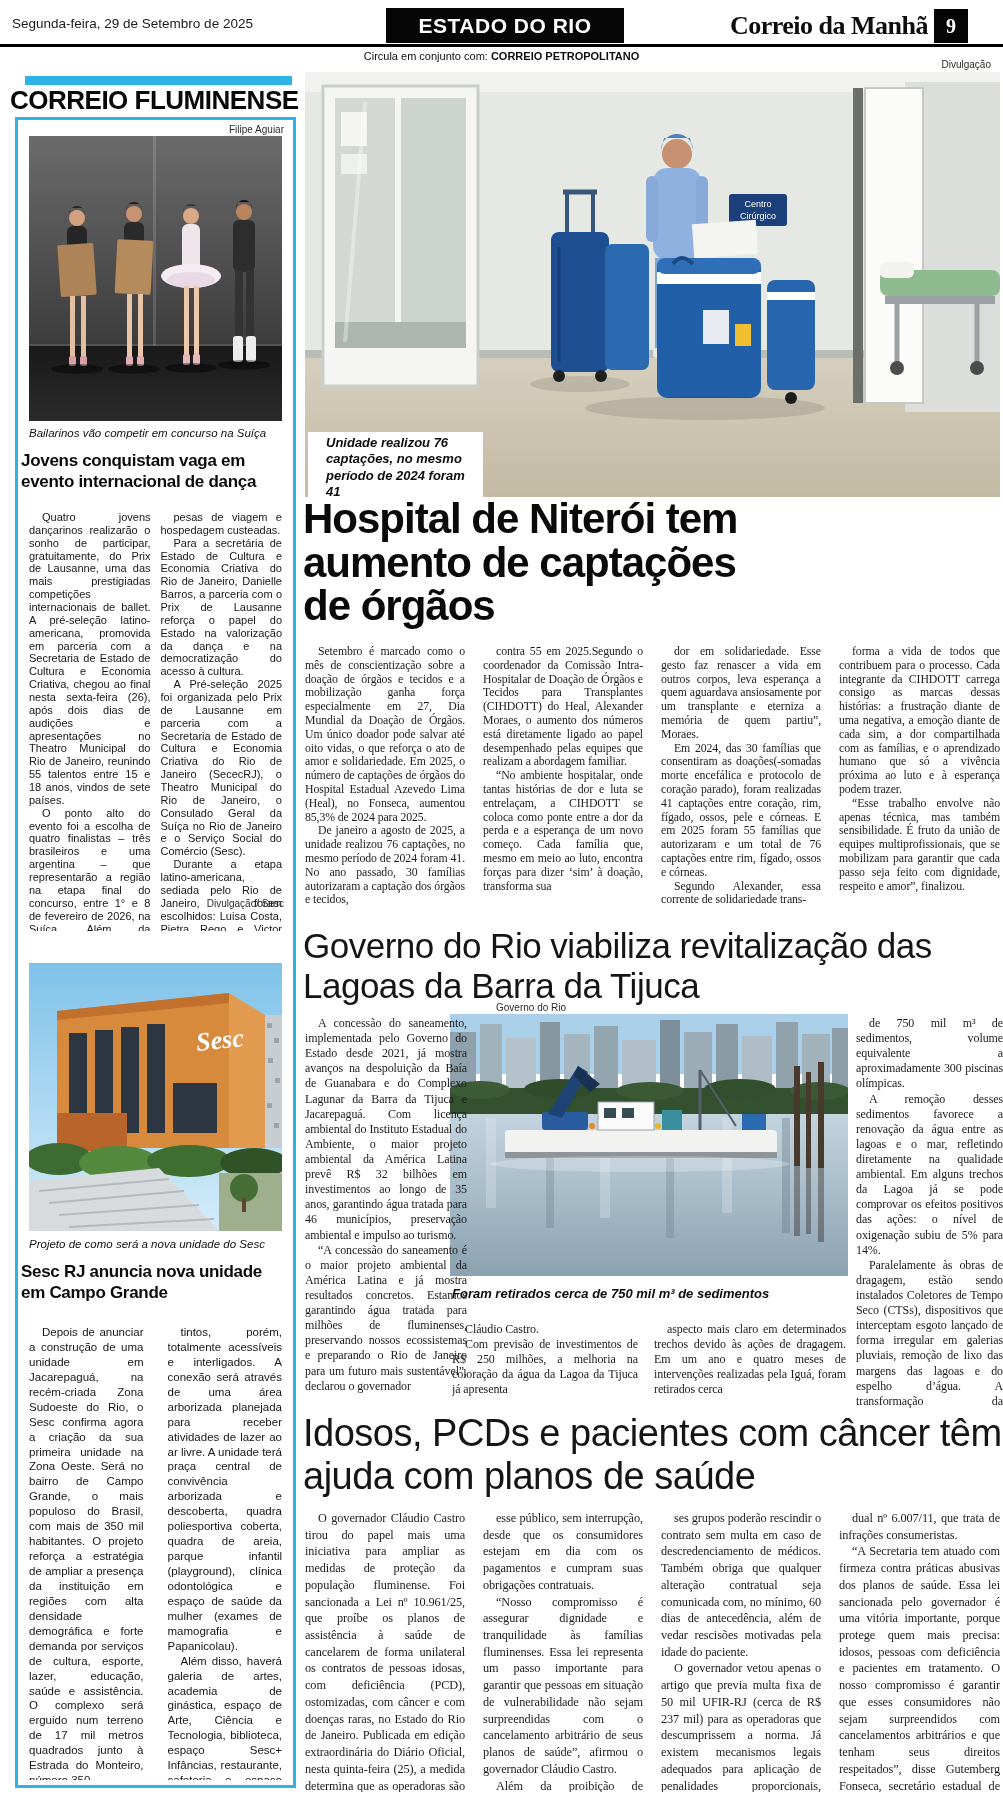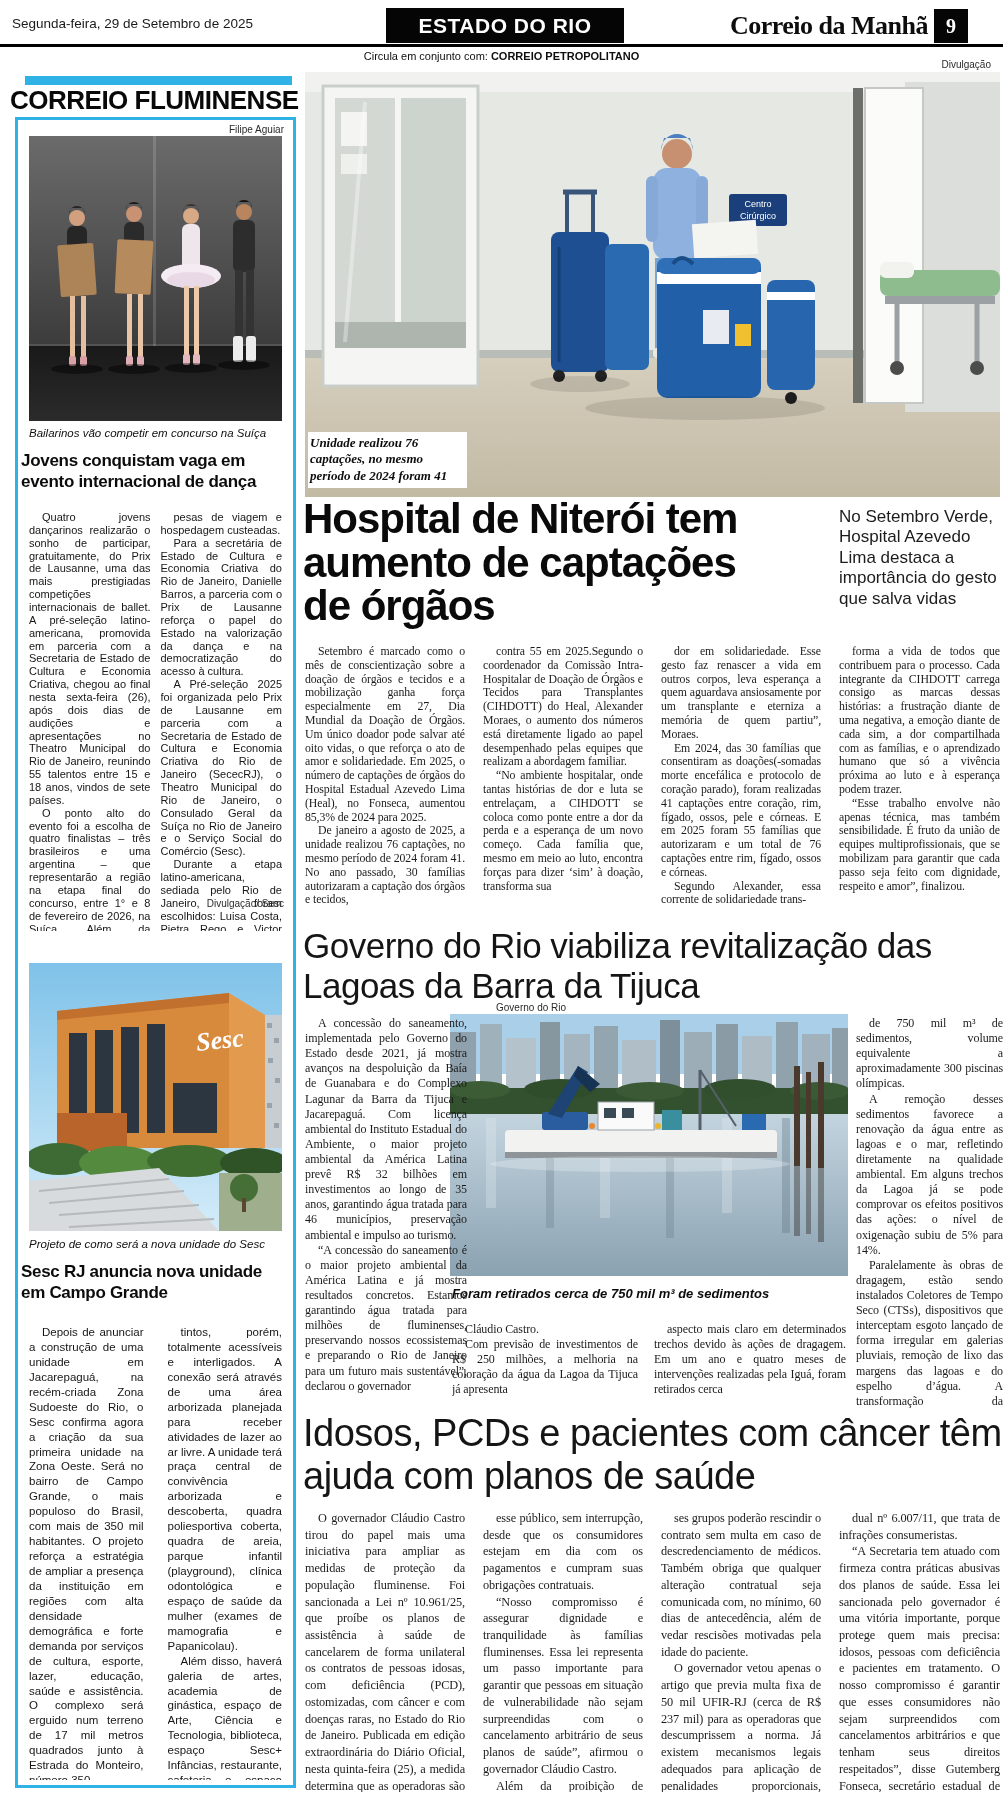--- a/index.html
+++ b/index.html
@@ -290,25 +290,24 @@
       <g>
         <rect x="462" y="208" width="48" height="110" rx="8" fill="#2766ae"></rect>
         <rect x="462" y="220" width="48" height="8" fill="#ffffff"></rect>
         <circle cx="486" cy="326" r="6" fill="#1d1d1d"></circle>
       </g>
       <ellipse cx="400" cy="336" rx="120" ry="12" fill="#000" opacity="0.10"></ellipse>
       <ellipse cx="275" cy="312" rx="50" ry="8" fill="#000" opacity="0.10"></ellipse>
     </svg>
   </div>
 
-  <div class="abs caption-bold" style="left:308px;top:432px;width:152px;background:#ffffff;padding:3px 5px 4px 2px;font-family:Liberation Serif, serif;">Unidade realizou 76 captações, no mesmo período de 2024 foram 41</div>
+  <div class="abs caption-bold" style="left:308px;top:432px;width:152px;background:#ffffff;padding:3px 5px 4px 18px;">Unidade realizou 76 captações, no mesmo período de 2024 foram 41</div>
 
   <div class="abs headline-bold" style="left:303px;top:497px;width:470px;font-size:42px;">Hospital de Niterói tem aumento de captações de órgãos</div>
 
-  <div class="abs sans" style="left:839px;top:507px;width:161px;font-size:17px;line-height:1.2;color:#1c1c1c;">No Setembro Verde, Hospital Azevedo Lima destaca a importância do gesto que salva vidas</div>
 
   <div class="abs body-cols serif-body" style="left:305px;top:645px;width:160px;height:264px;font-size:11.8px;line-height:1.17;">
       <p>Setembro é marcado como o mês de conscientização sobre a doação de órgãos e tecidos e a mobilização ganha força especialmente em 27, Dia Mundial da Doação de Órgãos. Um único doador pode salvar até oito vidas, o que reforça o ato de amor e solidariedade. Em 2025, o número de captações de órgãos do Hospital Estadual Azevedo Lima (Heal), no Fonseca, aumentou 85,3% de 2024 para 2025.</p>
       <p>De janeiro a agosto de 2025, a unidade realizou 76 captações, no mesmo período de 2024 foram 41. No ano passado, 30 famílias autorizaram a captação dos órgãos e tecidos,</p>
     </div>
   <div class="abs body-cols serif-body" style="left:483px;top:645px;width:160px;height:264px;font-size:11.8px;line-height:1.17;">
       <p>contra 55 em 2025.Segundo o coordenador da Comissão Intra-Hospitalar de Doação de Órgãos e Tecidos para Transplantes (CIHDOTT) do Heal, Alexander Moraes, o aumento dos números está diretamente ligado ao papel desempenhado pelas equipes que realizam a abordagem familiar.</p>
       <p>“No ambiente hospitalar, onde tantas histórias de dor e luta se entrelaçam, a CIHDOTT se coloca como ponte entre a dor da perda e a esperança de um novo começo. Cada família que, mesmo em meio ao luto, encontra forças para dizer ‘sim’ à doação, transforma sua</p>
     </div>
   <div class="abs body-cols serif-body" style="left:661px;top:645px;width:160px;height:264px;font-size:11.8px;line-height:1.17;">

